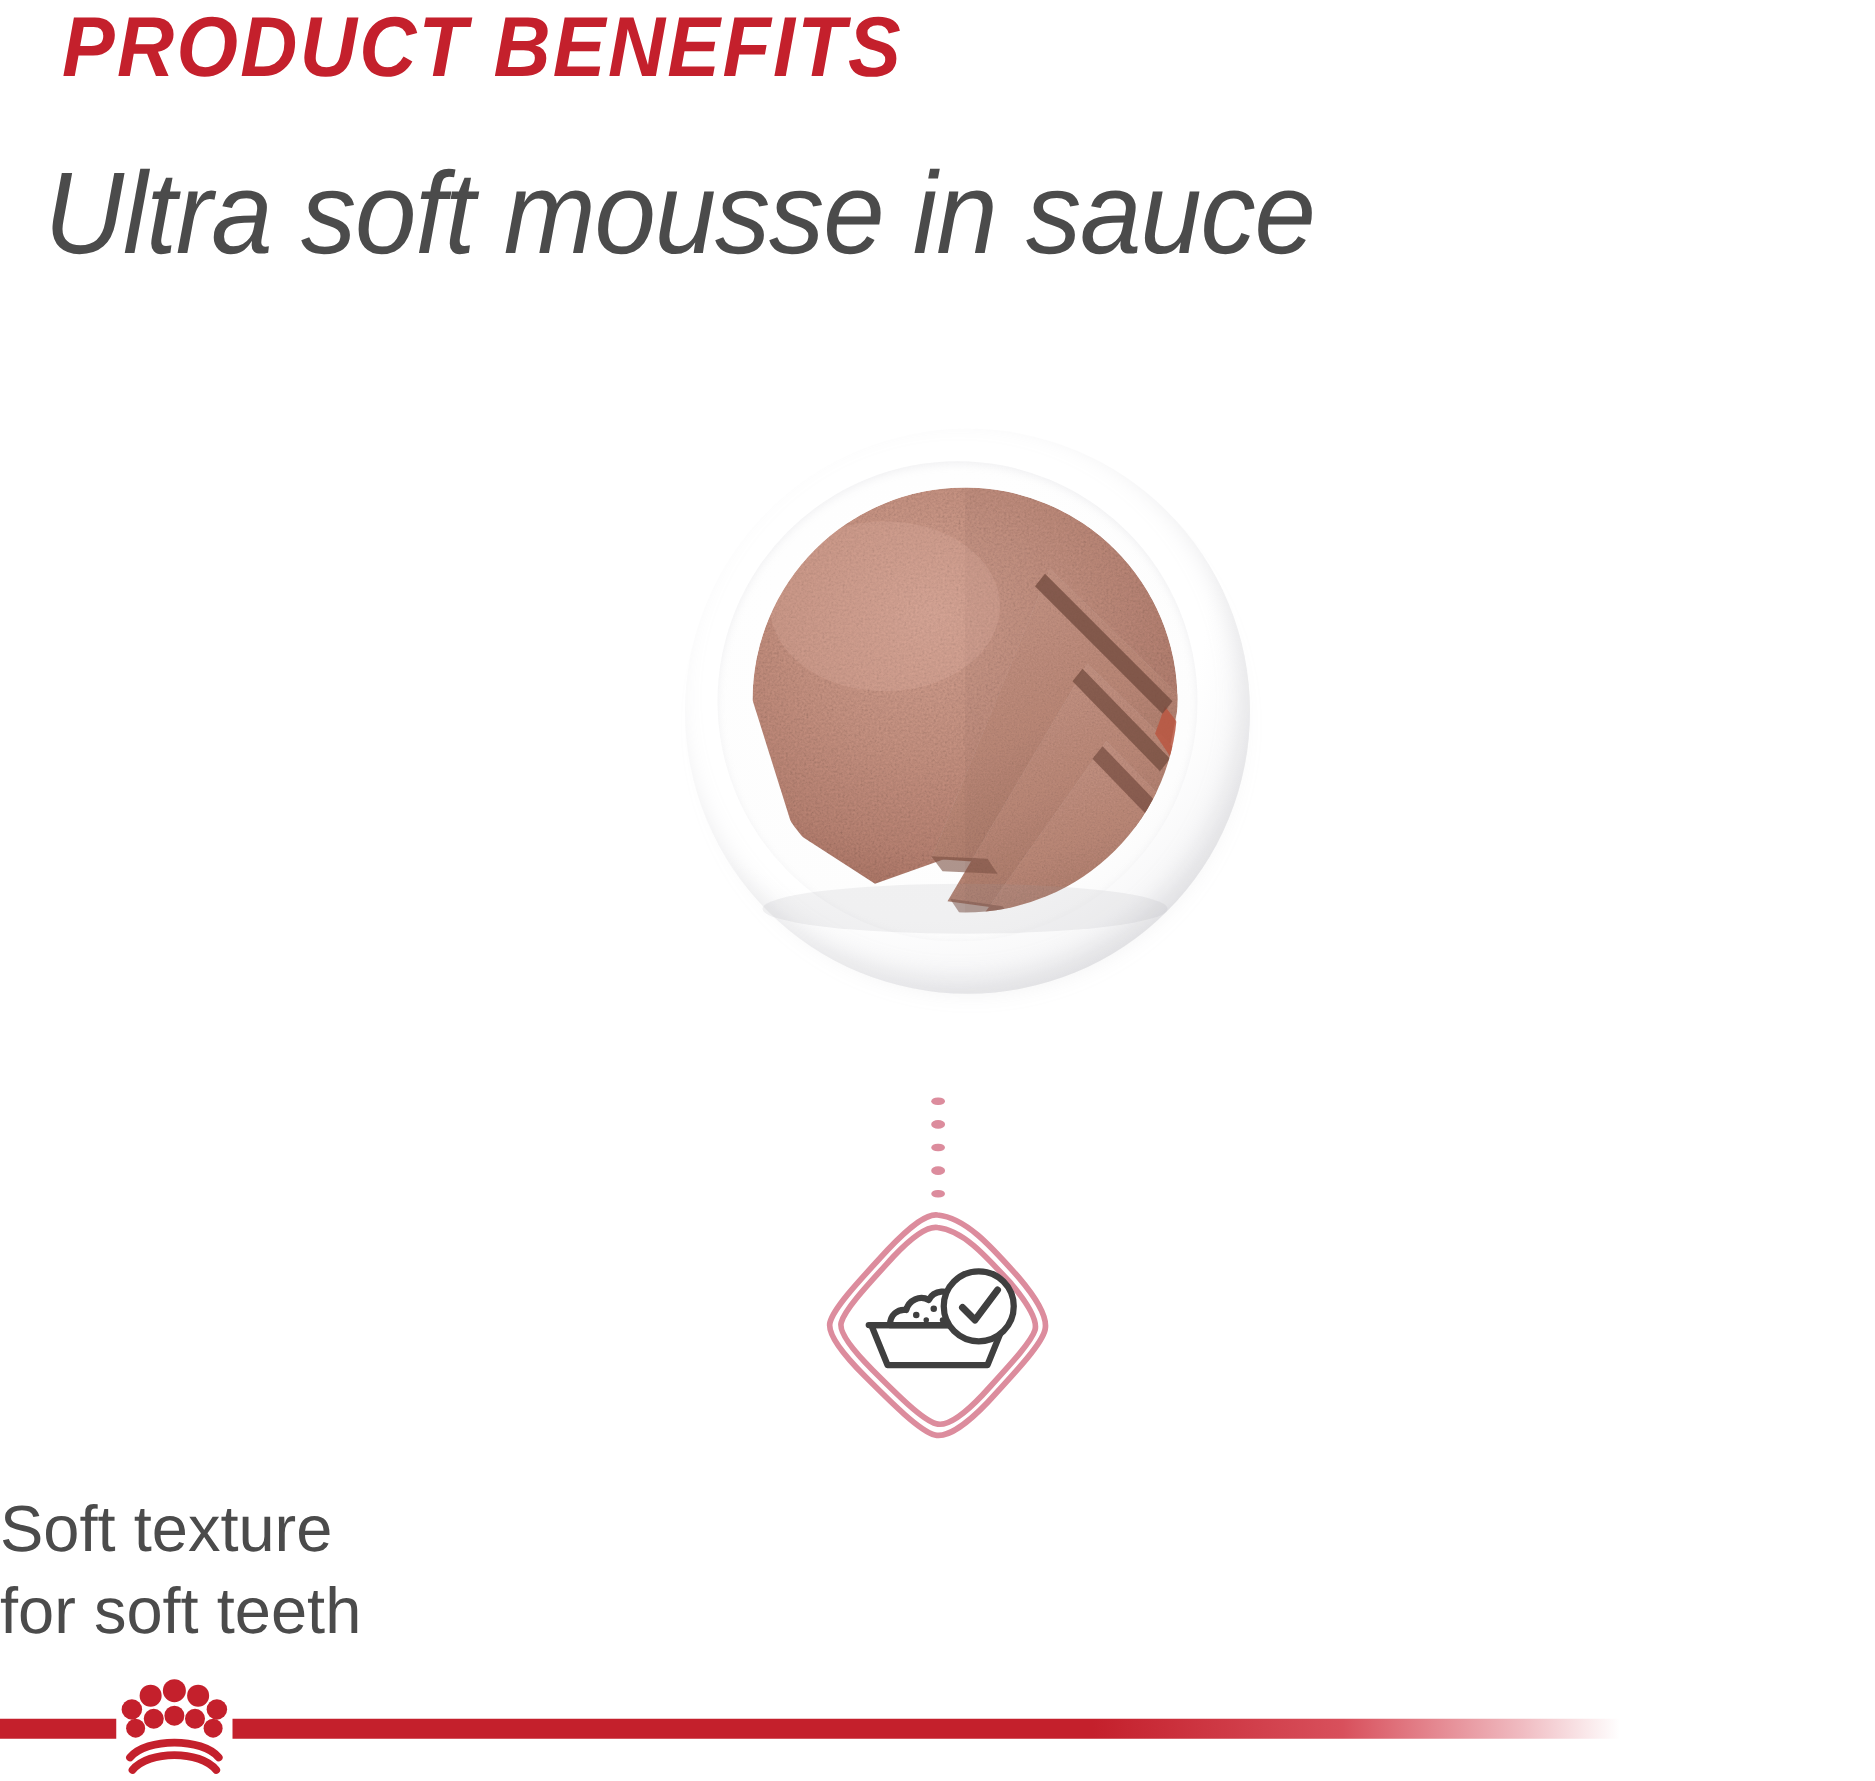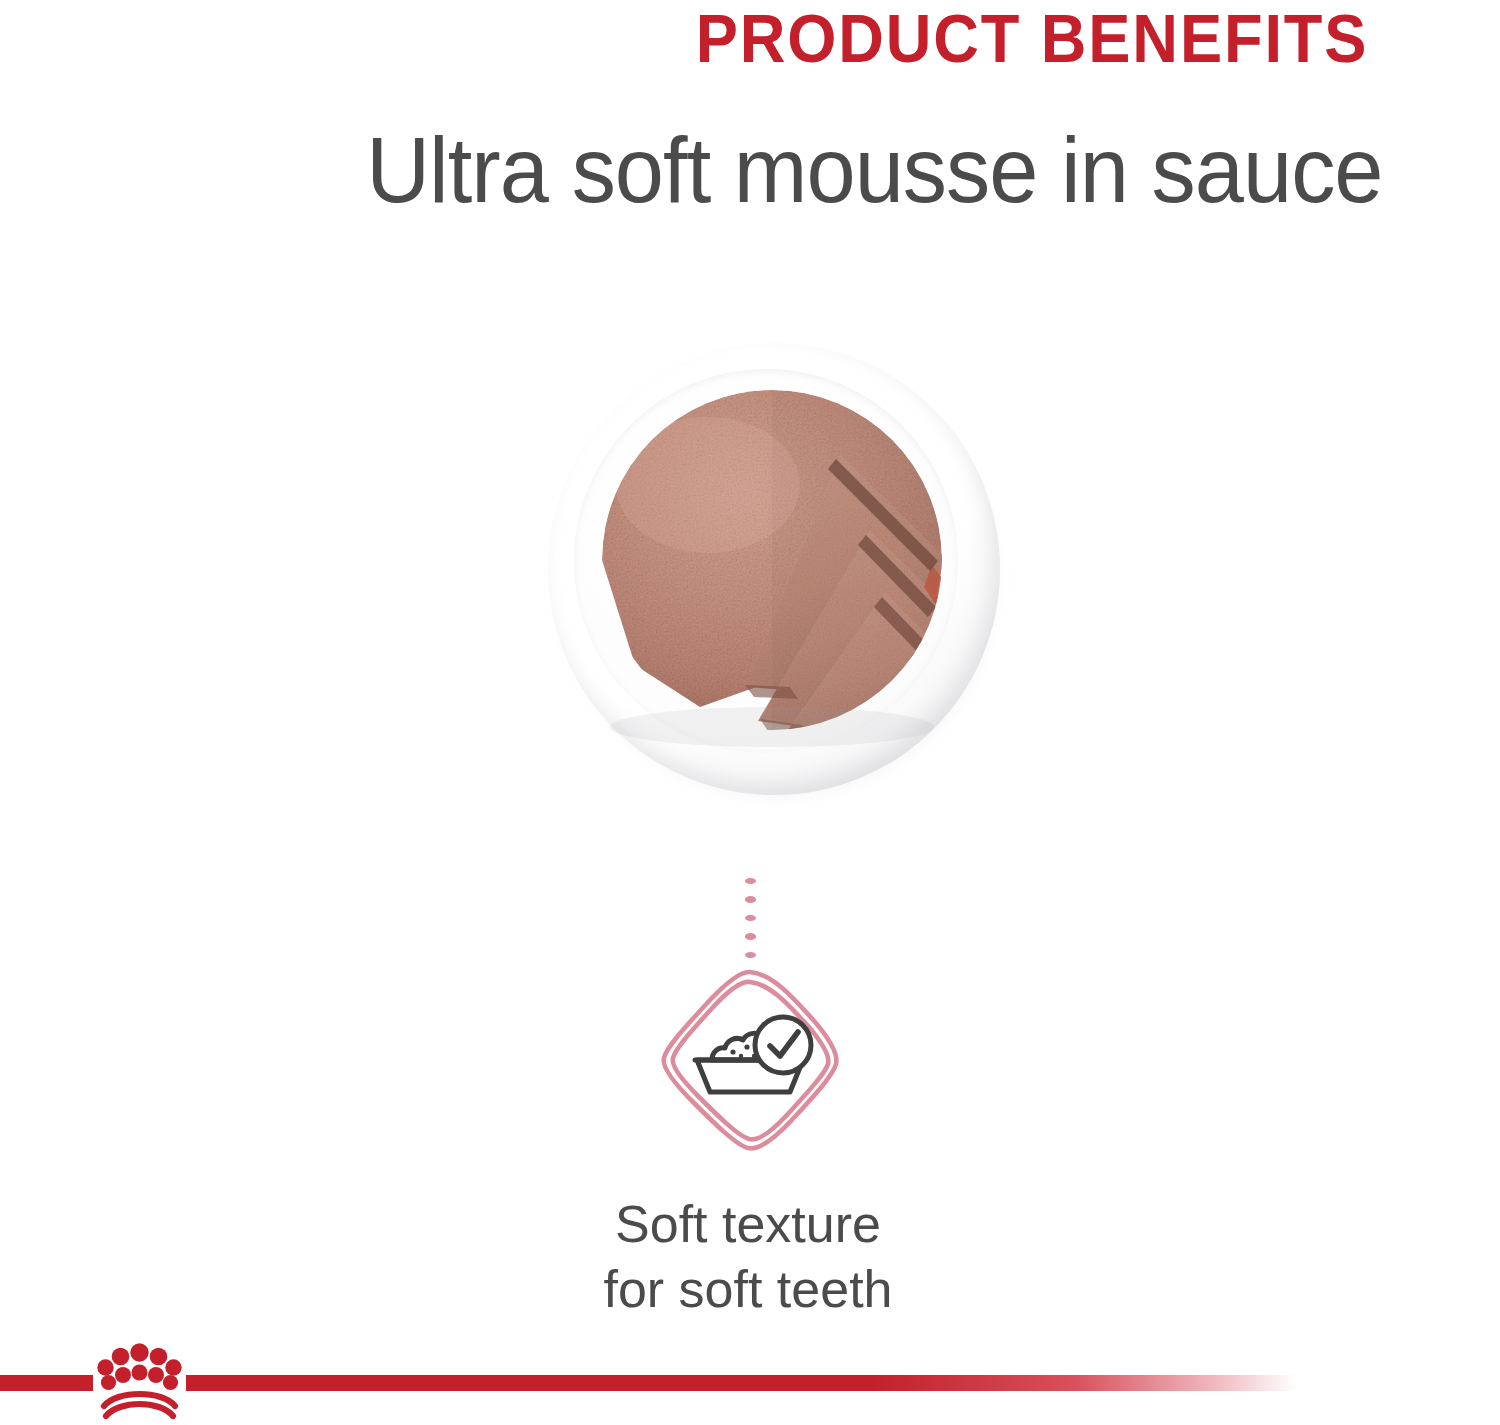--- a/index.html
+++ b/index.html
@@ -15,21 +15,22 @@
     font-family: "Liberation Sans", sans-serif;
     -webkit-font-smoothing: antialiased;
   }
 
   
   .heading-block {
     position: absolute;
     top: 0;
     left: 0;
     width: 1418px;
-    text-align: right;
+    text-align: left;
+    font-style: italic;
   }
   .product-benefits-title {
     margin: 0;
     padding-top: 4px;
     font-family: "Liberation Sans Narrow", "Liberation Sans", sans-serif;
     font-size: 68px;
     font-weight: 700;
     letter-spacing: 2px;
     line-height: 1.0;
     color: #C4202C;
@@ -135,21 +136,20 @@
     justify-content: center;
   }
   .badge-svg { display: block; }
 
   
   .caption {
     position: absolute;
     left: 0;
     top: 1192px;
     width: 1496px;
-    text-align: center;
     color: #4B4B4B;
     font-size: 52px;
     font-weight: 400;
     line-height: 1.25;
     letter-spacing: 0px;
   }
   .caption .line { display: block; }
 
   
   .footer {

